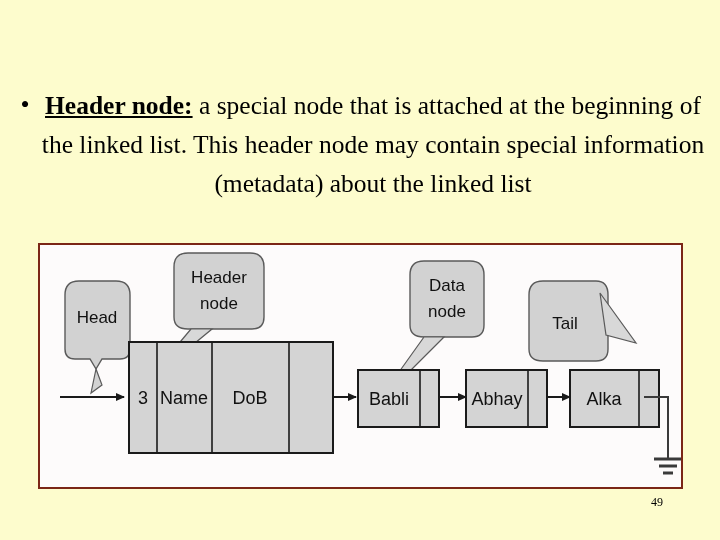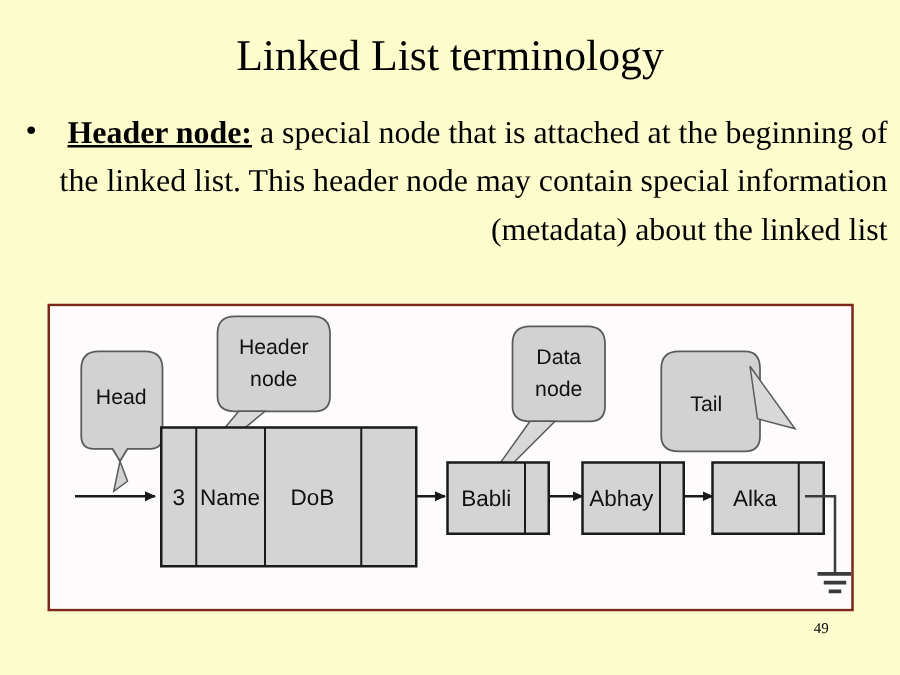--- a/index.html
+++ b/index.html
@@ -48,21 +48,21 @@
     font-size: 26px;
     line-height: 38px;
     text-align: center;
     color: #000;
   }
   .bullet-text {
     flex: 1 1 auto;
     font-size: 25.5px;
     line-height: 39px;
     color: #000000;
-    text-align: right;
+    text-align: center;
   }
   .lead-term {
     font-weight: bold;
     text-decoration: underline;
   }
 
   
   .figure-frame {
     position: absolute;
     left: 38px;
@@ -93,21 +93,20 @@
     line-height: 16px;
     color: #000;
     font-family: "Liberation Serif", "DejaVu Serif", serif;
   }
 </style>
 </head>
 <body>
 
 <div class="slide">
 
-  <div class="slide-title">Linked List terminology</div>
 
   <div class="bullet-block">
     <div class="bullet-row">
       <div class="bullet-dot">•</div>
       <div class="bullet-text"><span class="lead-term">Header node:</span><span> a special node that is attached at the beginning of the linked list. This header node may contain special information (metadata) about the linked list</span></div>
     </div>
   </div>
 
   <div class="figure-frame">
     <div class="figure-inner">

